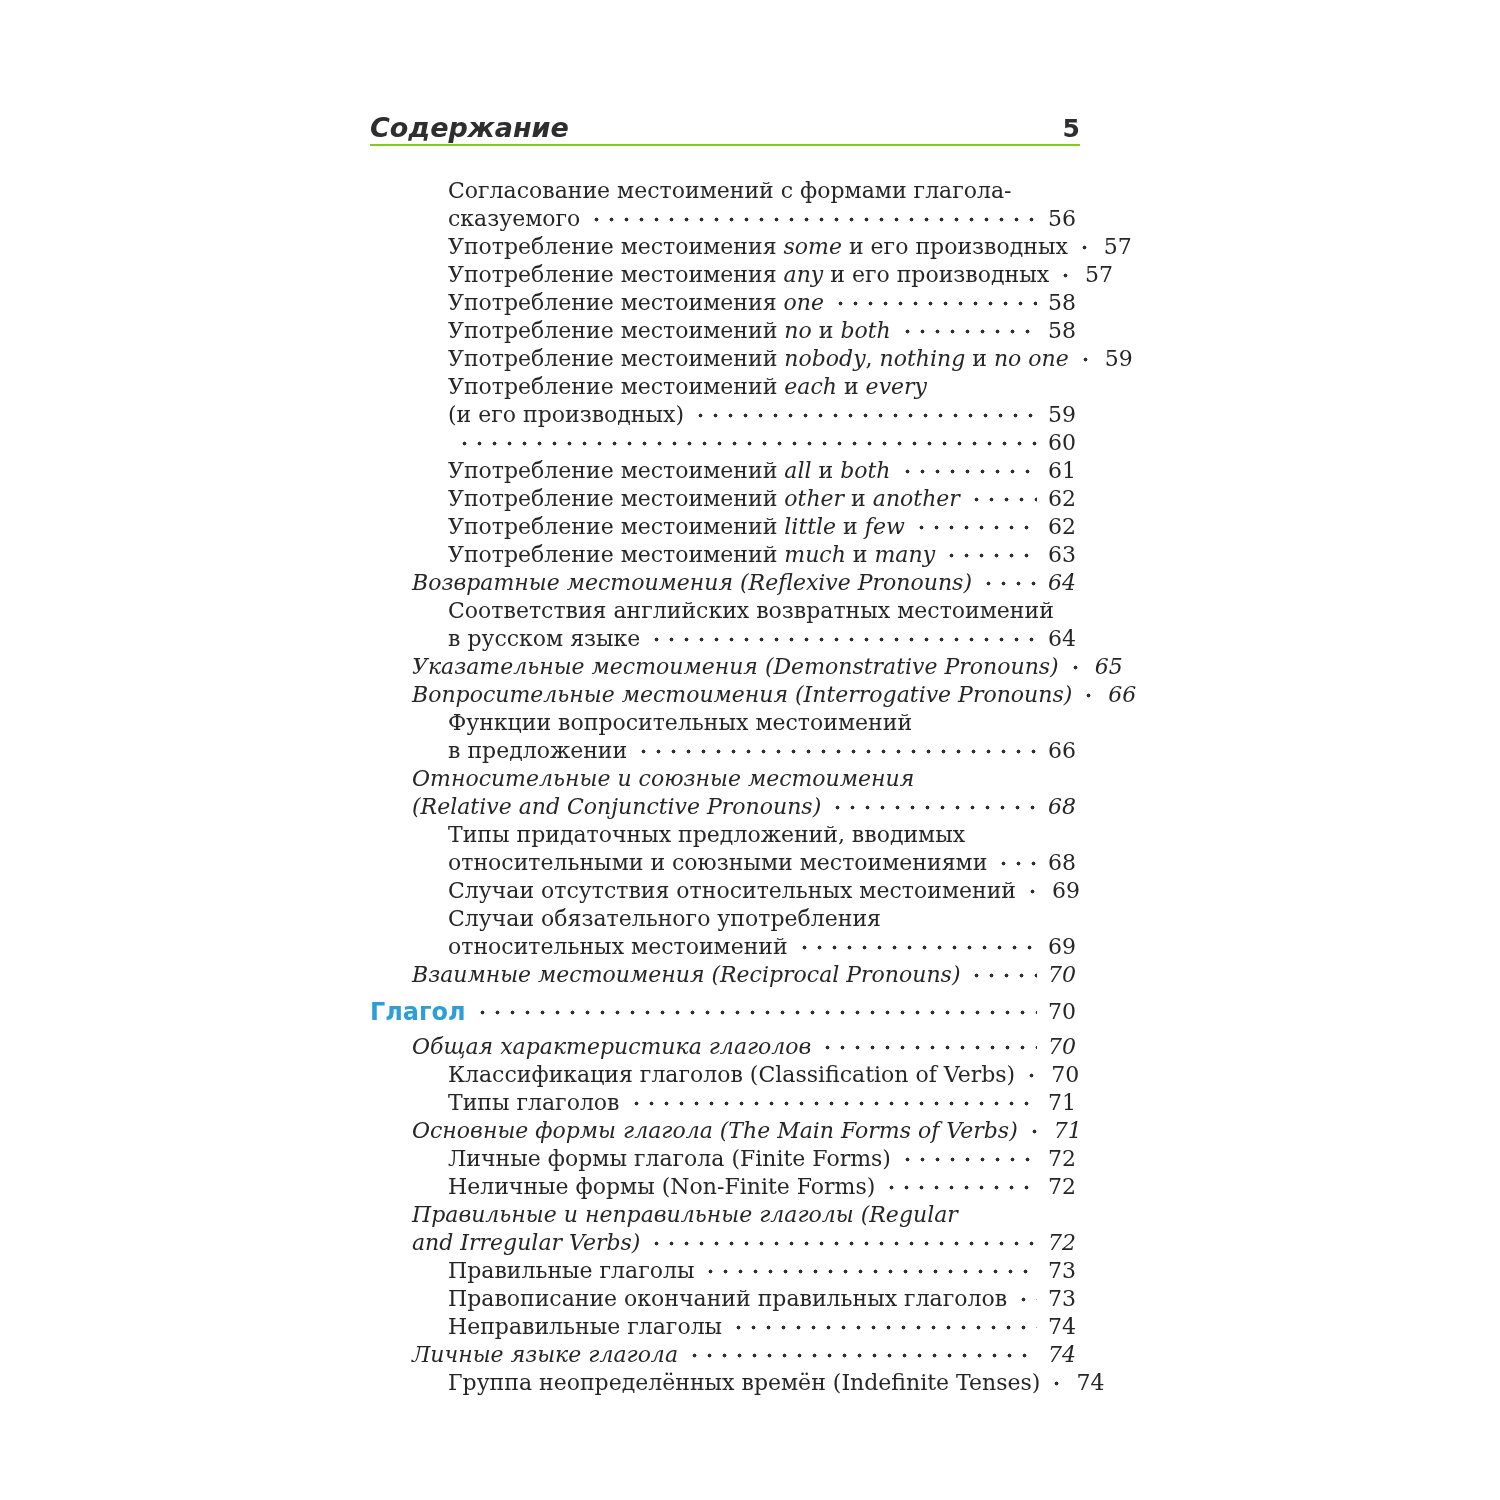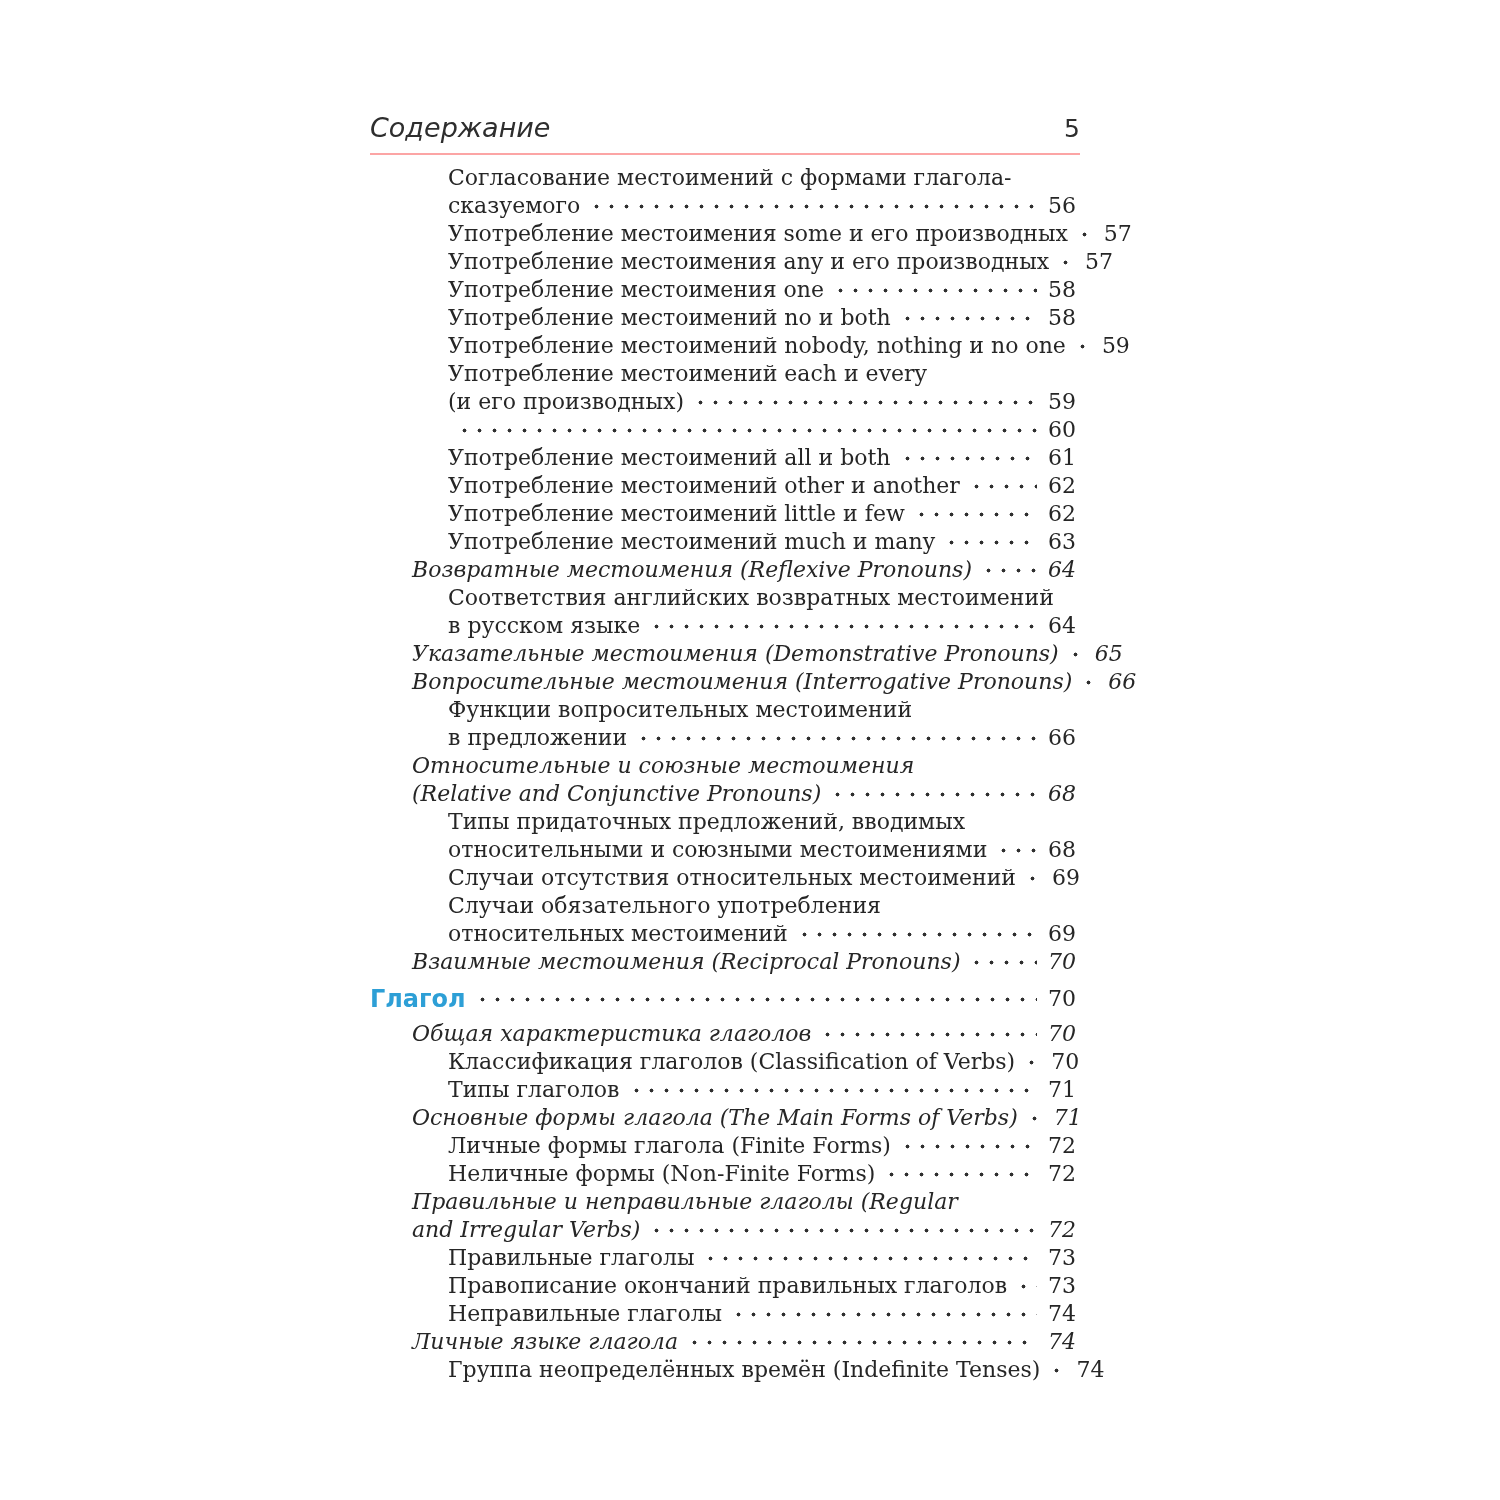--- a/index.html
+++ b/index.html
@@ -19,45 +19,46 @@
   .content {
     position: absolute;
     left: 370px;
     top: 112px;
     width: 710px;
   }
   .running-header {
     display: flex;
     justify-content: space-between;
     align-items: baseline;
-    border-bottom: 2px solid #fca5a5;
-    padding-bottom: 10px;
+    border-bottom: 2px solid #84cc16;
+    padding-bottom: 1px;
     font-family: "DejaVu Sans", sans-serif;
+    font-weight: bold;
   }
   .hdr-title {
     font-style: italic;
     font-size: 27px;
     color: #2e2e2e;
   }
   .hdr-page {
     font-size: 25px;
     color: #2e2e2e;
   }
   .toc {
-    margin-top: 9px;
+    margin-top: 31px;
     font-size: 22px;
     line-height: 28px;
   }
   .row {
     display: flex;
   }
   .row.indent-2 { padding-left: 42px; font-style: italic; }
   .row.indent-3 { padding-left: 78px; }
   .txt { white-space: pre; }
-  .it  { }
+  .it  { font-style: italic; }
   .leader {
     flex: 1 1 auto;
     min-width: 16px;
     margin-left: 9px;
     margin-right: 7px;
     background-image: radial-gradient(circle, #2f2f2f 1.7px, rgba(0,0,0,0) 2.2px);
     background-size: 15px 15px;
     background-repeat: repeat-x;
     background-position: left 0 bottom 6px;
   }

